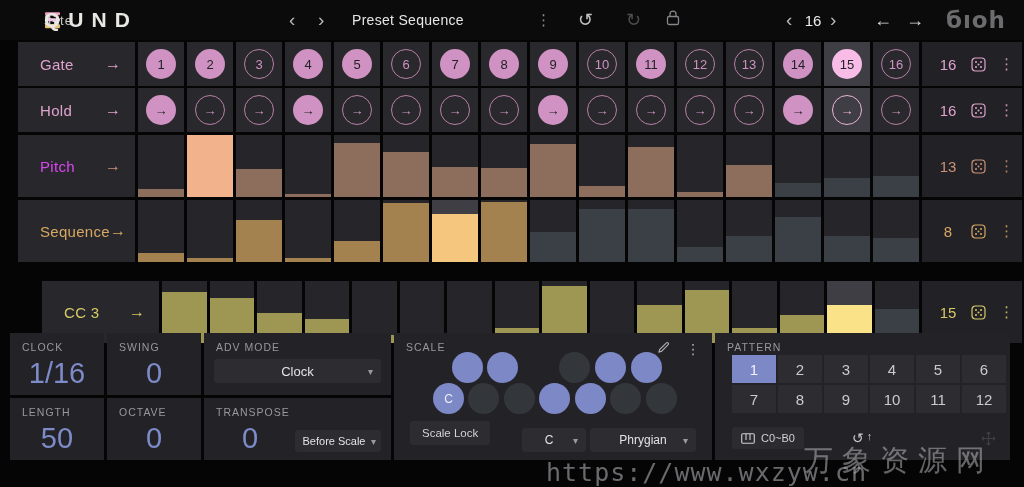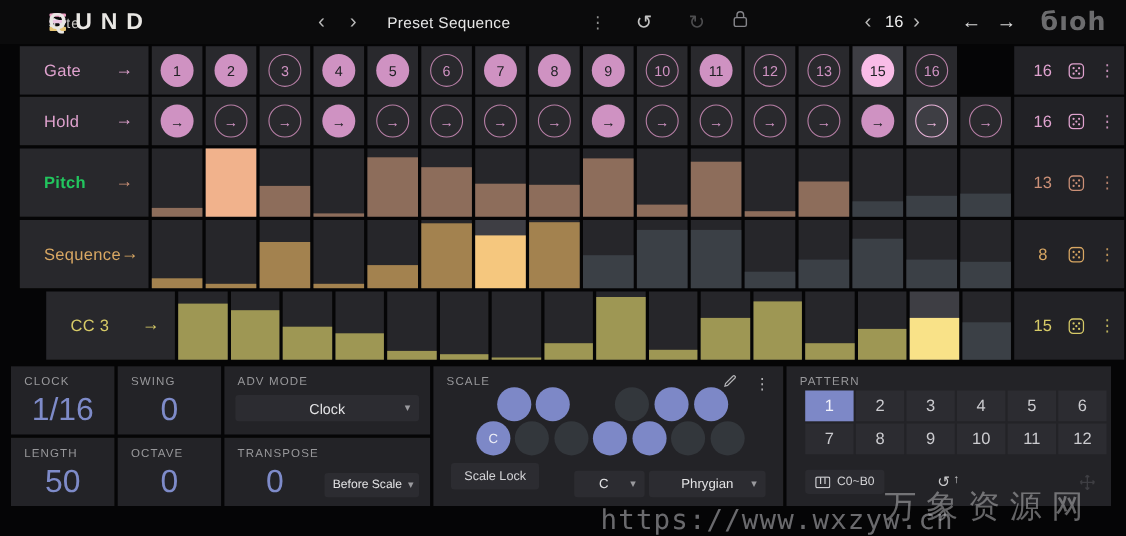--- a/index.html
+++ b/index.html
@@ -149,20 +149,23 @@
         </div>
         <div class="step-cell">
           <div class="circle filled" style="background: rgb(207, 146, 194); color: rgb(34, 34, 38);">11</div>
         </div>
         <div class="step-cell">
           <div class="circle outline" style="border-color: rgb(183, 127, 166); color: rgb(207, 146, 194);">12</div>
         </div>
         <div class="step-cell">
           <div class="circle outline" style="border-color: rgb(183, 127, 166); color: rgb(207, 146, 194);">13</div>
         </div>
+        <div class="step-cell">
+          <div class="circle filled" style="background: rgb(207, 146, 194); color: rgb(34, 34, 38);">14</div>
+        </div>
         <div class="step-cell active-cell">
           <div class="circle filled" style="background: rgb(249, 188, 231); color: rgb(34, 34, 38);">15</div>
         </div>
         <div class="step-cell">
           <div class="circle outline" style="border-color: rgb(183, 127, 166); color: rgb(207, 146, 194);">16</div>
         </div>
       </div>
       <div class="row-info">
         <span class="row-count" style="color: rgb(223, 162, 206);">16</span>
         <span class="dice" style="color: rgb(223, 162, 206);">
@@ -243,21 +246,21 @@
             <circle cx="7.5" cy="7.5" r="1" fill="currentColor"></circle>
             <circle cx="5" cy="10" r="1" fill="currentColor"></circle>
             <circle cx="10" cy="10" r="1" fill="currentColor"></circle>
           </svg>
         </span>
         <span class="row-menu" style="color: rgb(223, 162, 206); opacity: 0.85;">⋮</span>
       </div>
     </div>
     <div class="seq-row" style="top: 135px; height: 62px;">
       <div class="row-label">
-        <span class="row-label-text" style="color: #22c55e; font-weight: bold;">Pitch</span>
+        <span class="row-label-text" style="color: #d946ef;">Pitch</span>
         <span class="row-arrow" style="color: rgb(203, 144, 119);">→</span>
       </div>
       <div class="steps">
         <div class="step-cell bar-cell">
           <div class="bar" style="height: 13%; background: rgb(141, 109, 91);"></div>
         </div>
         <div class="step-cell bar-cell active-cell">
           <div class="bar" style="height: 100%; background: rgb(241, 178, 140);"></div>
         </div>
         <div class="step-cell bar-cell">
@@ -381,21 +384,21 @@
             <circle cx="5" cy="5" r="1" fill="currentColor"></circle>
             <circle cx="10" cy="5" r="1" fill="currentColor"></circle>
             <circle cx="7.5" cy="7.5" r="1" fill="currentColor"></circle>
             <circle cx="5" cy="10" r="1" fill="currentColor"></circle>
             <circle cx="10" cy="10" r="1" fill="currentColor"></circle>
           </svg>
         </span>
         <span class="row-menu" style="color: rgb(216, 167, 99); opacity: 0.85;">⋮</span>
       </div>
     </div>
-    <div class="seq-row" style="top: 265px; height: 62px; padding-left: 24px;">
+    <div class="seq-row" style="top: 281px; height: 62px; padding-left: 24px;">
       <div class="row-label">
         <span class="row-label-text" style="color: rgb(214, 202, 103);">CC 3</span>
         <span class="row-arrow" style="color: rgb(214, 202, 103);">→</span>
       </div>
       <div class="steps">
         <div class="step-cell bar-cell">
           <div class="bar" style="height: 82%; background: rgb(158, 151, 84);"></div>
         </div>
         <div class="step-cell bar-cell">
           <div class="bar" style="height: 72%; background: rgb(158, 151, 84);"></div>

